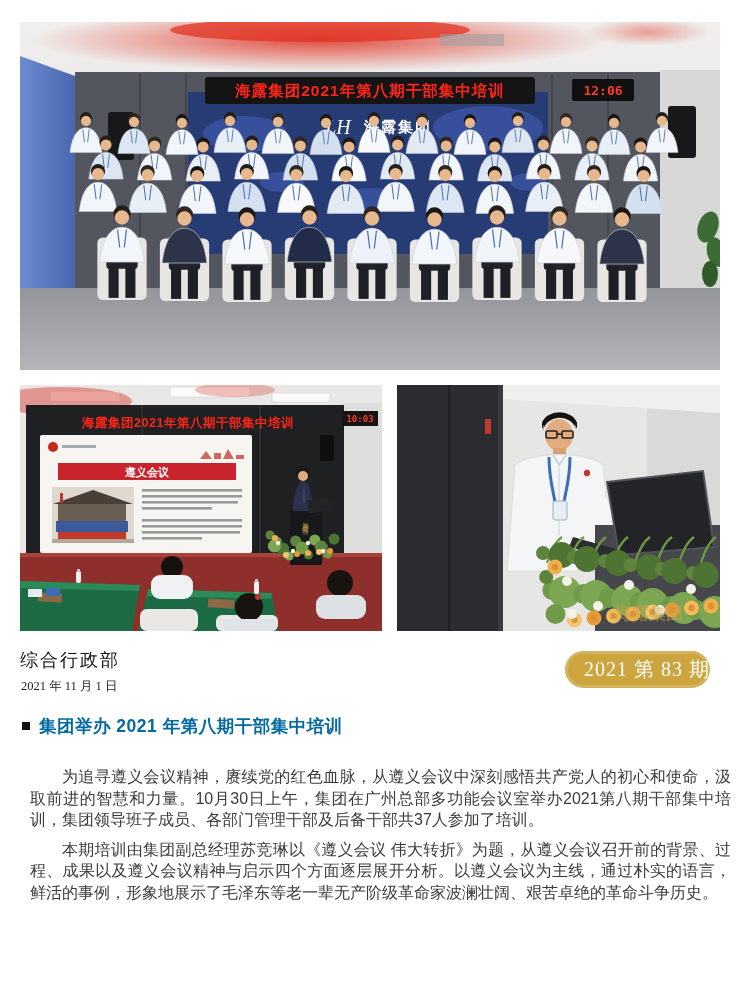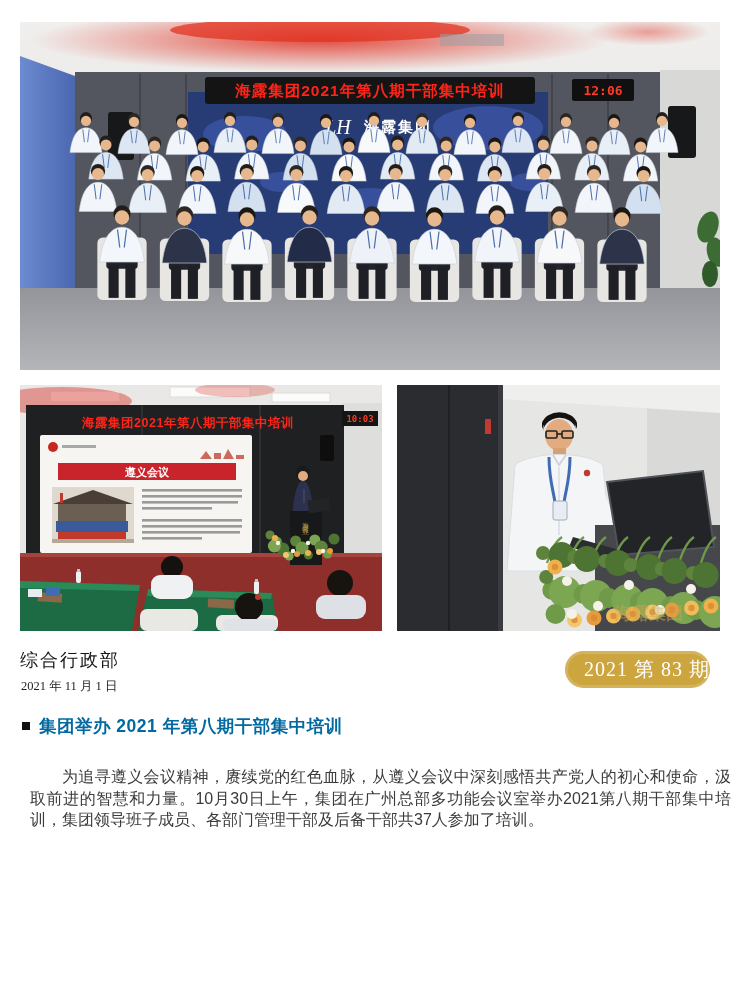--- a/index.html
+++ b/index.html
@@ -652,13 +652,14 @@
   <span>2021 第 83 期</span>
 </div>
 
 <div class="abs headline">
   <span class="bullet"></span>
   <span>集团举办 2021 年第八期干部集中培训</span>
 </div>
 
 <div class="abs bodytext">
   <p>为追寻遵义会议精神，赓续党的红色血脉，从遵义会议中深刻感悟共产党人的初心和使命，汲取前进的智慧和力量。10月30日上午，集团在广州总部多功能会议室举办2021第八期干部集中培训，集团领导班子成员、各部门管理干部及后备干部共37人参加了培训。</p>
+  <p>本期培训由集团副总经理苏竞琳以《遵义会议 伟大转折》为题，从遵义会议召开前的背景、过程、成果以及遵义会议精神与启示四个方面逐层展开分析。以遵义会议为主线，通过朴实的语言，鲜活的事例，形象地展示了毛泽东等老一辈无产阶级革命家波澜壮阔、艰苦卓绝的革命斗争历史。</p>
 </div>
 
 </body></html>

